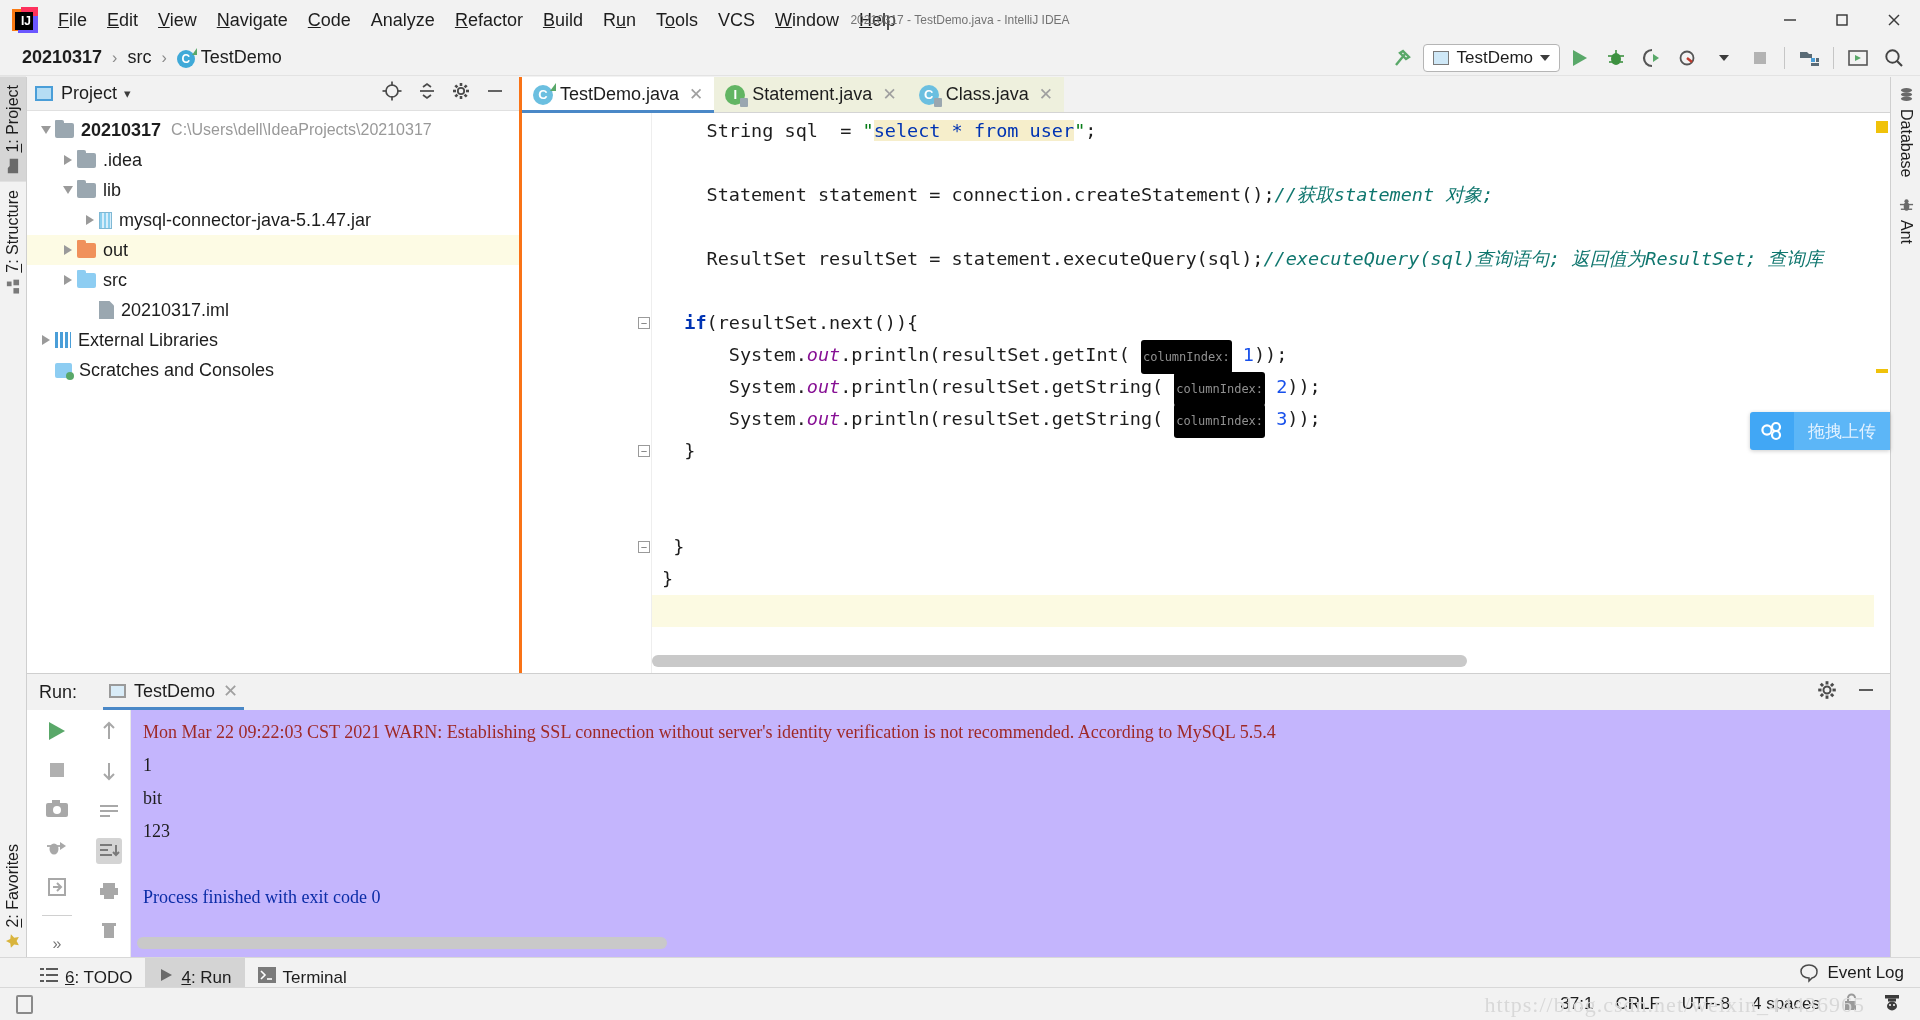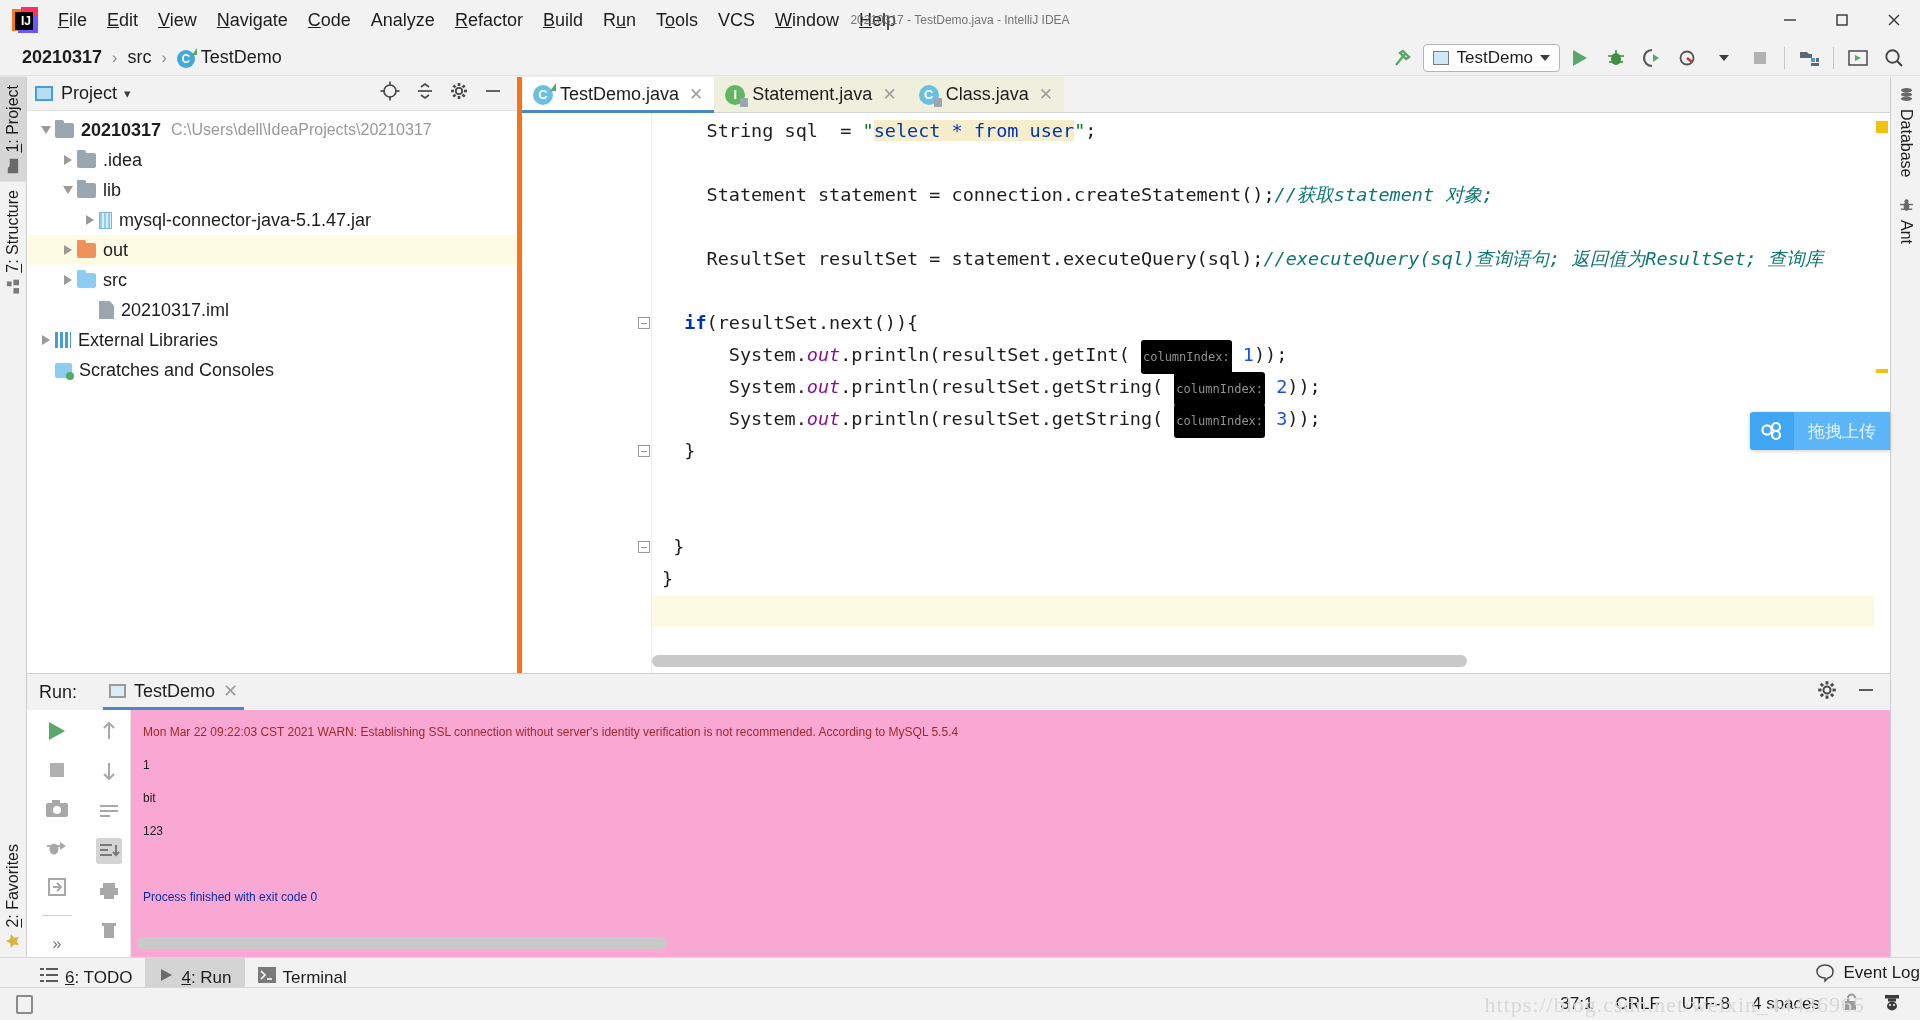--- a/index.html
+++ b/index.html
@@ -102,21 +102,21 @@
     background: #f2f2f2; border-left: 1px solid #cfcfcf;
   }
   .vtab-r {
     writing-mode: vertical-rl; font-size: 16px; color: #1d1d1d;
     padding: 10px 6px; white-space: nowrap; display: flex; align-items: center; gap: 7px;
   }
 
   
   .projpanel {
     position: absolute; left: 27px; top: 77px; width: 495px; height: 596px;
-    background: #fff; border-right: 5px solid #f97316;
+    background: #fff; border-right: 3px solid #f97316;
   }
   .proj-header {
     height: 34px; background: #f2f2f2; display: flex; align-items: center;
     border-bottom: 1px solid #e0e0e0; padding: 0 8px;
   }
   .proj-title { font-size: 18px; margin-left: 8px; }
   .proj-sq { width: 18px; height: 15px; border: 2px solid #4a9ed8; background: #b5ddf4; }
   .proj-header-right { margin-left: auto; display: flex; align-items: center; gap: 14px; padding-right: 6px; }
 
   .tree { padding-top: 4px; font-size: 18px; }
@@ -216,43 +216,43 @@
   .run-tab:after { content:''; position:absolute; left:4px;right:4px;bottom:0;height:3px;background:#4a88c7; }
   .run-tab .sq { width: 17px; height: 14px; border: 2px solid #9a9a9a; background: #d9ecf8; }
   .run-header-right { margin-left: auto; display: flex; align-items: center; gap: 18px; padding-right: 14px; }
 
   .run-toolbar { position: absolute; left: 0; top: 36px; bottom: 0; width: 60px; background: #fff; padding-top: 8px; display: flex; flex-direction: column; align-items: center; gap: 14px; }
   .run-toolbar2 { position: absolute; left: 60px; top: 36px; bottom: 0; width: 44px; background: #fff; padding-top: 8px; display: flex; flex-direction: column; align-items: center; gap: 14px; border-right: 1px solid #e8e8e8;}
   .tb-ic { width: 26px; height: 26px; display: flex; align-items: center; justify-content: center; color: #8a8a8a; }
   .tb-ic.sel { background: #d4d4d4; border-radius: 3px; }
 
   .console {
-    position: absolute; left: 104px; top: 36px; right: 0; bottom: 0; background: #f9a8d4;
-    font-family: Liberation Sans, sans-serif;
-    font-size: 12px; line-height: 33px; white-space: pre; overflow: hidden;
+    position: absolute; left: 104px; top: 36px; right: 0; bottom: 0; background: #c4b5fd;
+    font-family: Liberation Serif, serif;
+    font-size: 18px; line-height: 33px; white-space: pre; overflow: hidden;
     padding-left: 12px; padding-top: 6px;
   }
   .c-warn { color: #9e2927; }
   .c-out { color: #1d1d1d; }
   .c-done { color: #0b2ca7; }
   .console-top-line { position:absolute; left:104px; top:36px; right:0; height:2px; background:#e7eed8; }
   .run-hscroll-wrap { position: absolute; left: 110px; width: 530px; bottom: 8px; height: 12px; }
 
   
   .bottombar {
     position: absolute; left: 0; right: 0; bottom: 33px; height: 30px;
     background: #f2f2f2; display: flex; align-items: center; border-top: 1px solid #d8d8d8;
   }
   .bt {
     display: flex; align-items: flex-end; gap: 7px; padding: 0 13px; height: 30px;
     font-size: 17px; color: #1d1d1d; white-space: nowrap;
   }
   .bt.sel { background: #d4d4d4; }
   .bt u { text-decoration: underline; }
-  .bottom-right { margin-left: auto; display: flex; align-items: flex-end; gap: 8px; }
+  .bottom-right { margin-left: auto; display: flex; align-items: flex-end; gap: 8px; padding-right: 16px; }
 
   
   .statusbar {
     position: absolute; left: 0; right: 0; bottom: 0; height: 33px;
     background: #f2f2f2; display: flex; align-items: center; border-top: 1px solid #d8d8d8;
   }
   .status-left { display: flex; align-items: center; gap: 10px; padding-left: 16px; }
   .status-right { margin-left: auto; display: flex; align-items: center; gap: 22px; padding-right: 18px; font-size: 17px; }
   .book-ico { width: 17px; height: 19px; border: 2px solid #8a8a8a; border-radius: 2px; }
 

